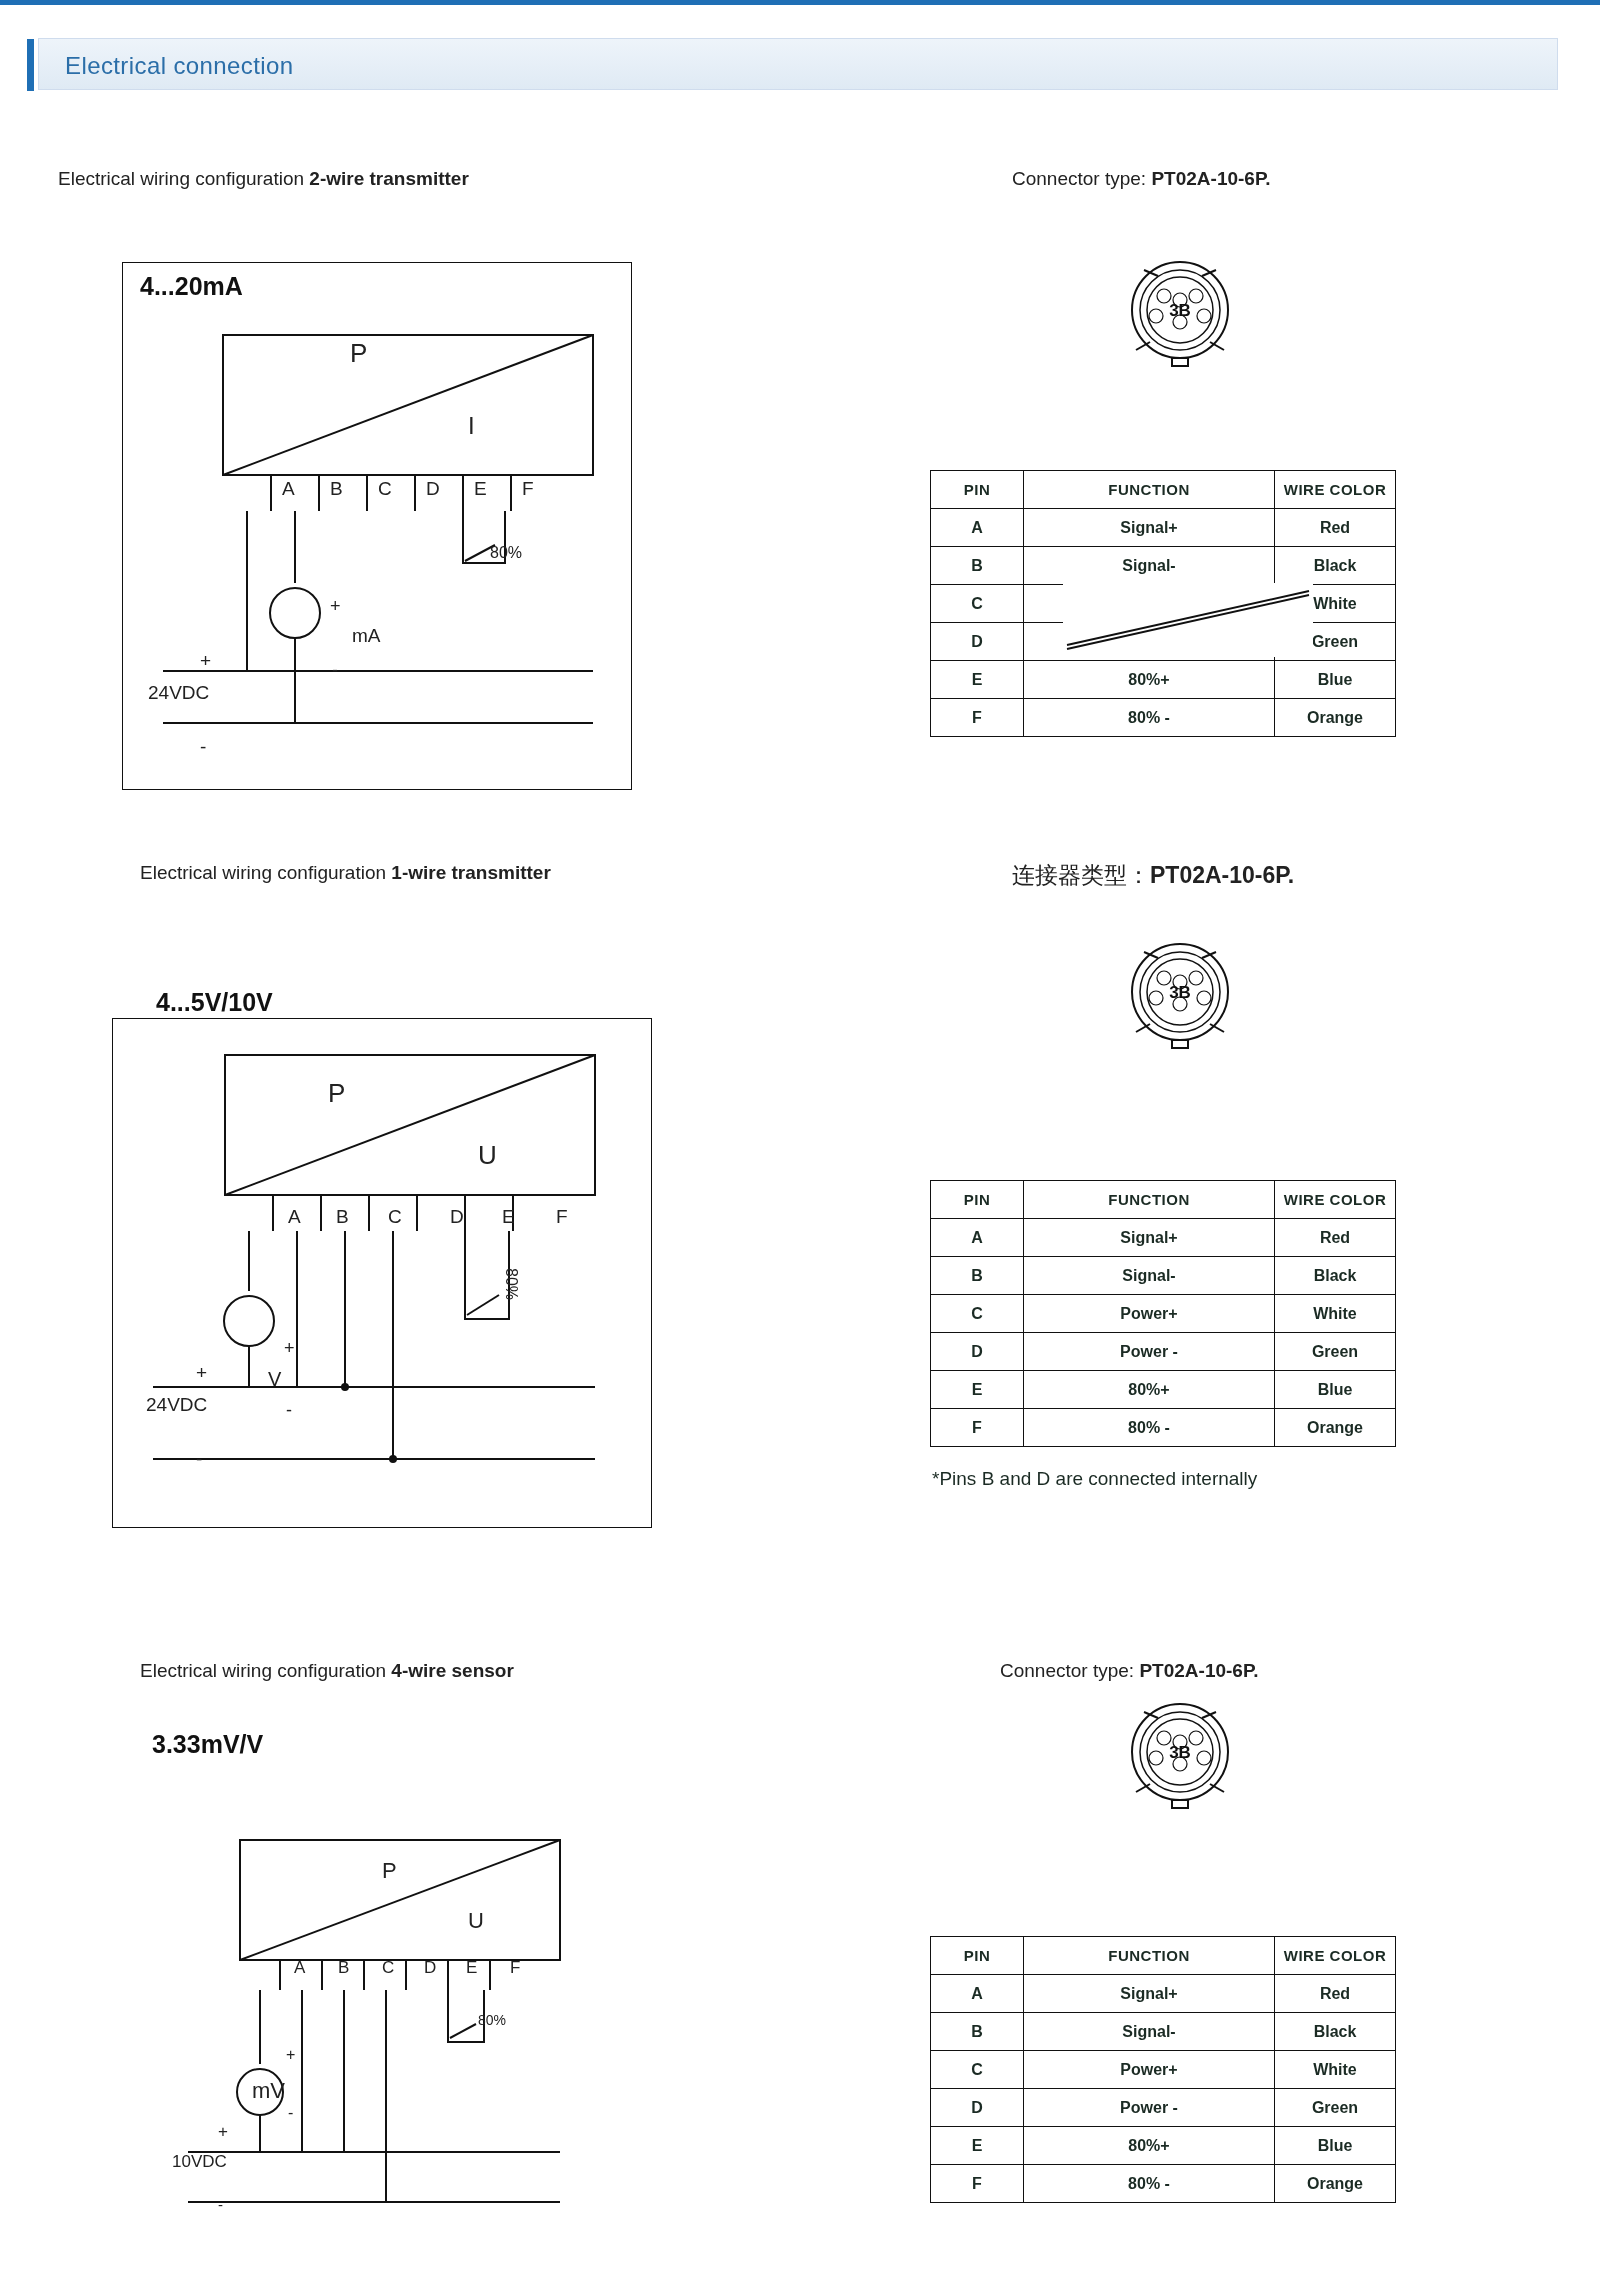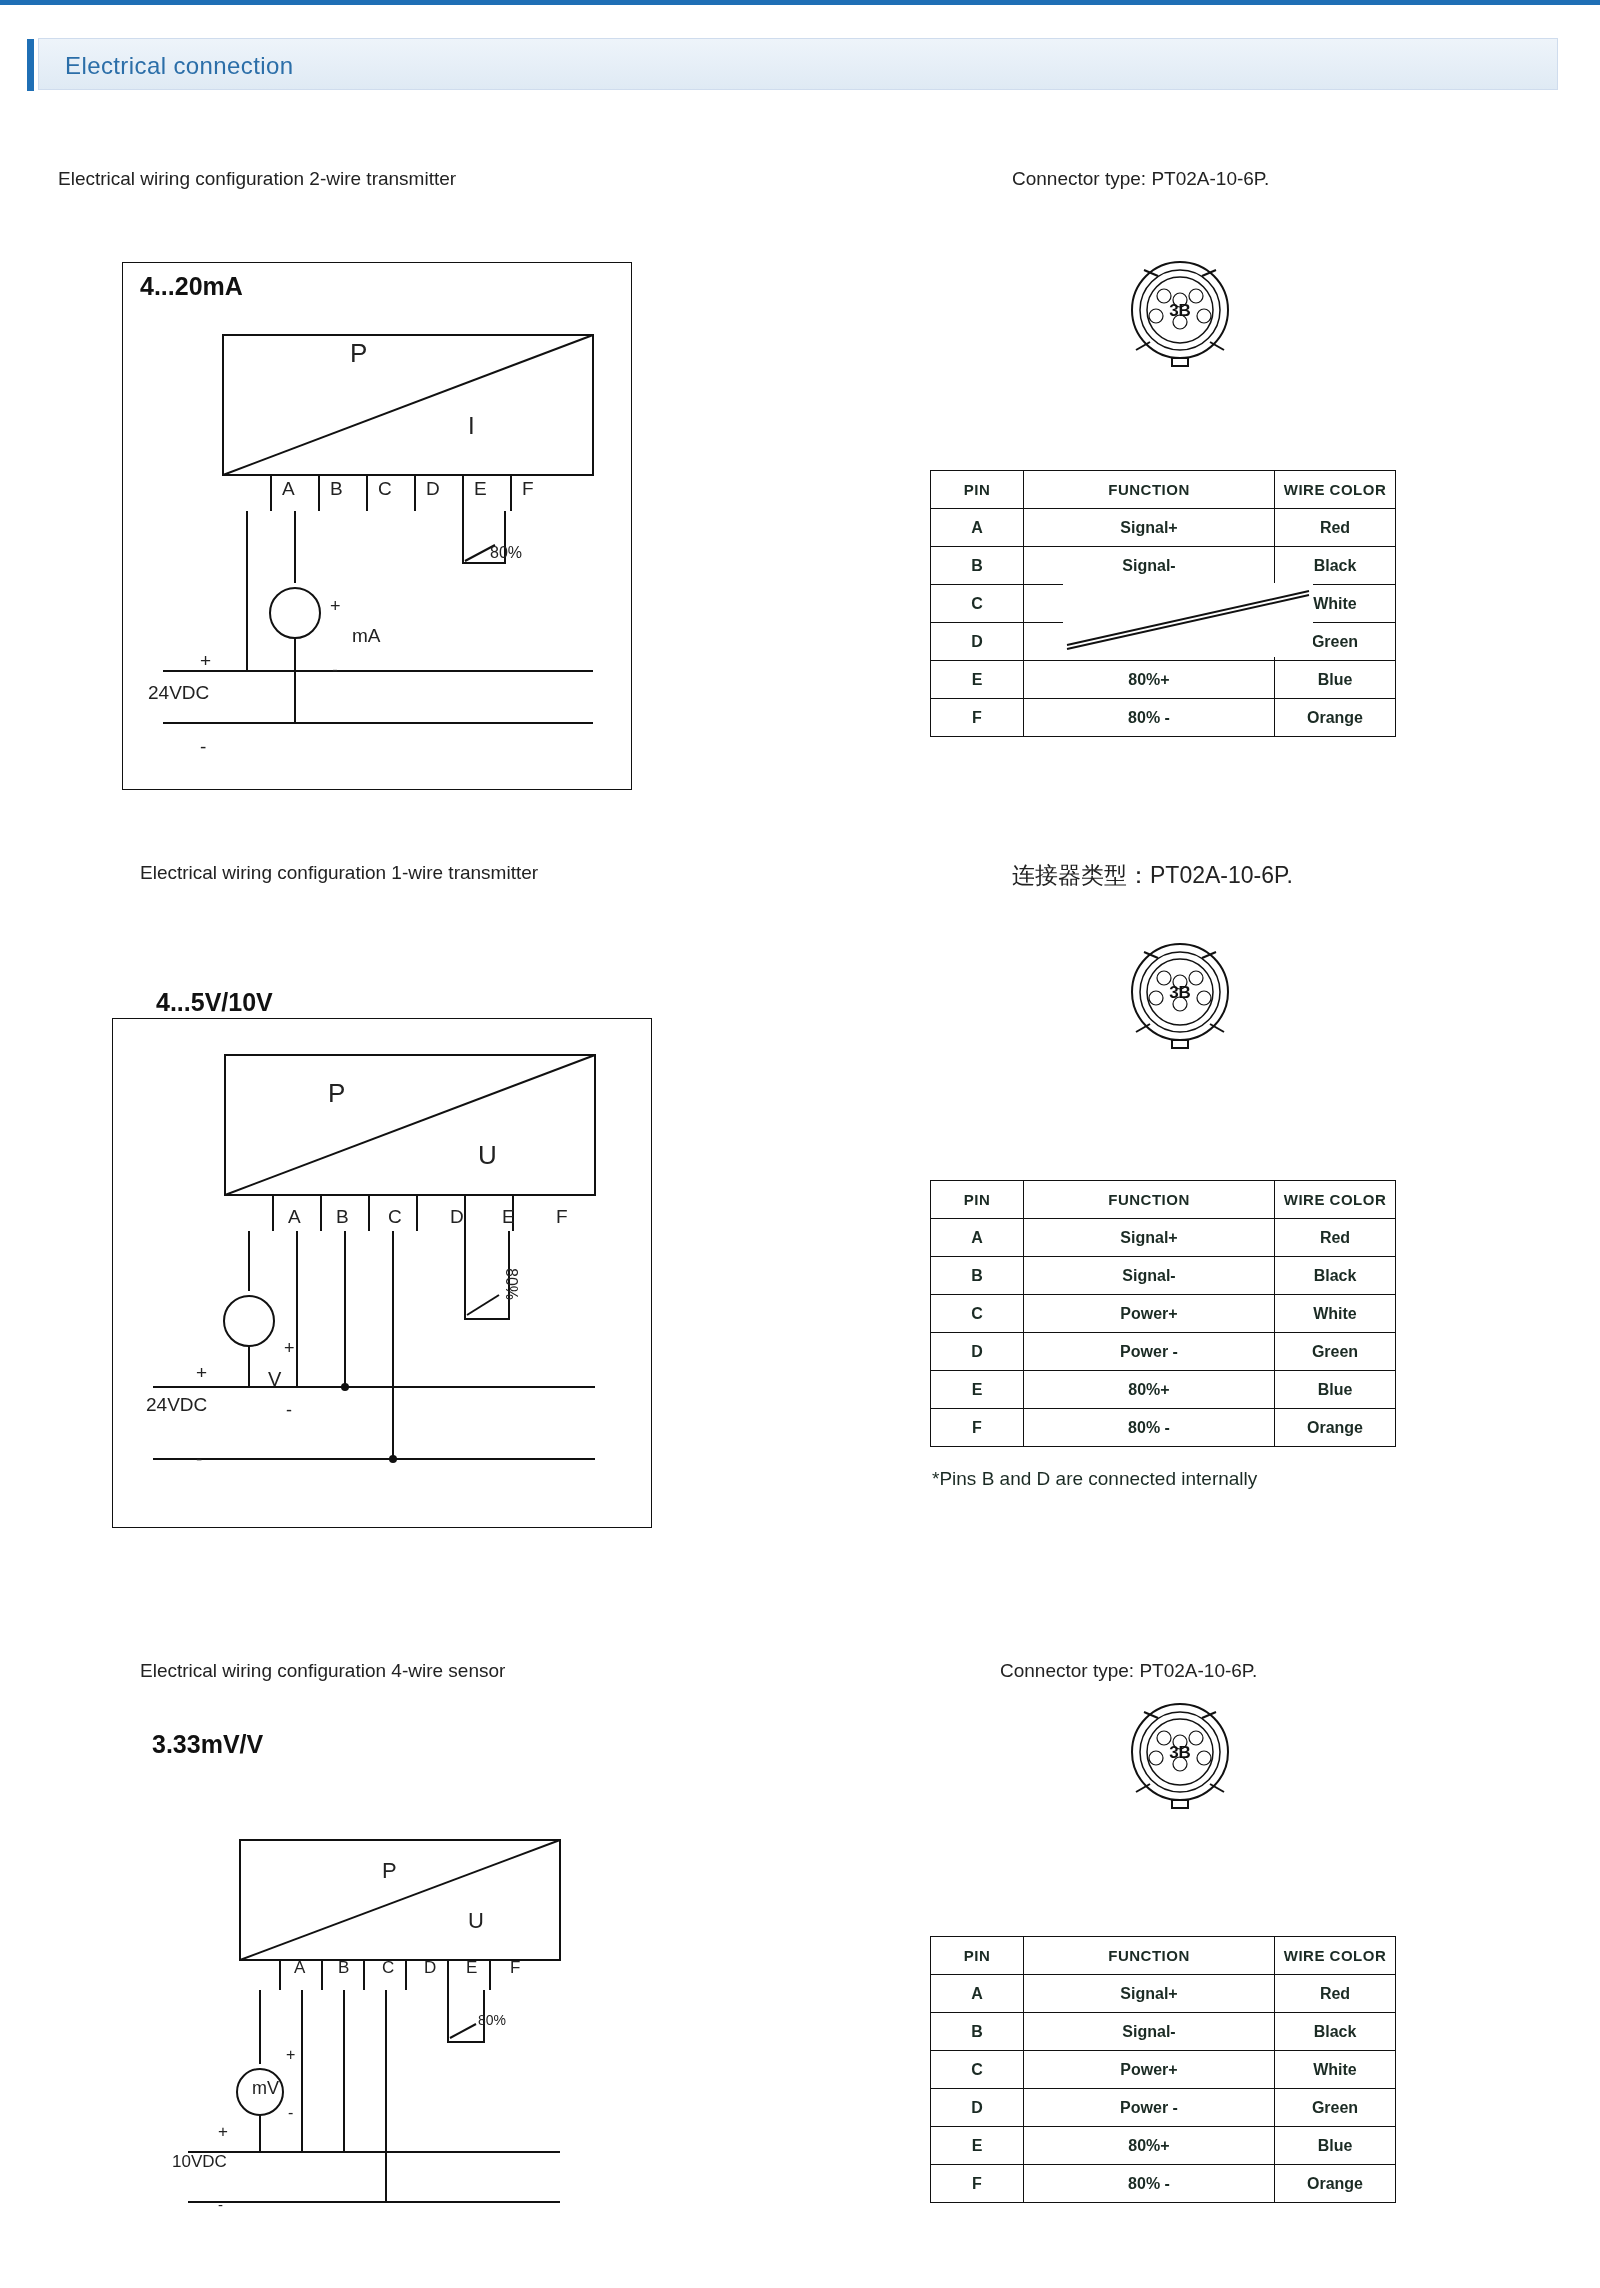--- a/index.html
+++ b/index.html
@@ -19,21 +19,21 @@
   }
   .section-band .tick{position:absolute;left:-12px;top:0;width:7px;height:52px;background:#1f6fb5;}
   .section-band .title{
     position:absolute;left:26px;top:13px;font-size:24px;color:#2b6ea8;
     letter-spacing:.4px;
   }
   
   .cap{
     position:absolute;font-size:19px;color:#222;white-space:nowrap;
   }
-  .cap b{font-weight:normal;}
+  .cap b{font-weight:bold;}
   .cap-cn{font-size:23px;}
   .big-label{position:absolute;font-size:25px;font-weight:bold;color:#111;white-space:nowrap;}
 
   
   .diagram{position:absolute;background:#fff;border:1px solid #111;box-sizing:border-box;}
   .diagram.noborder{border:none;}
 
   svg{display:block;}
 
   
@@ -339,21 +339,21 @@
 <div class="cap" style="left:382px;top:1858px;font-size:22px;">P</div>
 <div class="cap" style="left:468px;top:1908px;font-size:22px;">U</div>
 <div class="cap" style="left:294px;top:1958px;font-size:17px;">A</div>
 <div class="cap" style="left:338px;top:1958px;font-size:17px;">B</div>
 <div class="cap" style="left:382px;top:1958px;font-size:17px;">C</div>
 <div class="cap" style="left:424px;top:1958px;font-size:17px;">D</div>
 <div class="cap" style="left:466px;top:1958px;font-size:17px;">E</div>
 <div class="cap" style="left:510px;top:1958px;font-size:17px;">F</div>
 <div class="cap" style="left:478px;top:2012px;font-size:14px;">80%</div>
 <div class="cap" style="left:286px;top:2046px;font-size:16px;">+</div>
-<div class="cap" style="left:252px;top:2078px;font-size:18px;">mV</div>
+<div class="cap" style="left:252px;top:2078px;font-size:22px;">mV</div>
 <div class="cap" style="left:288px;top:2104px;font-size:16px;">-</div>
 <div class="cap" style="left:218px;top:2122px;font-size:17px;">+</div>
 <div class="cap" style="left:172px;top:2152px;font-size:17px;">10VDC</div>
 <div class="cap" style="left:218px;top:2196px;font-size:15px;">-</div>
 
 <div class="diagram noborder" style="left:1100px;top:1698px;width:160px;height:112px;">
   <svg width="160" height="112" viewBox="0 0 160 112">
     <circle cx="80" cy="54" r="48" fill="none" stroke="#111" stroke-width="2"></circle>
     <circle cx="80" cy="54" r="40" fill="none" stroke="#111" stroke-width="1.5"></circle>
     <circle cx="80" cy="54" r="33" fill="none" stroke="#111" stroke-width="1.5"></circle>

